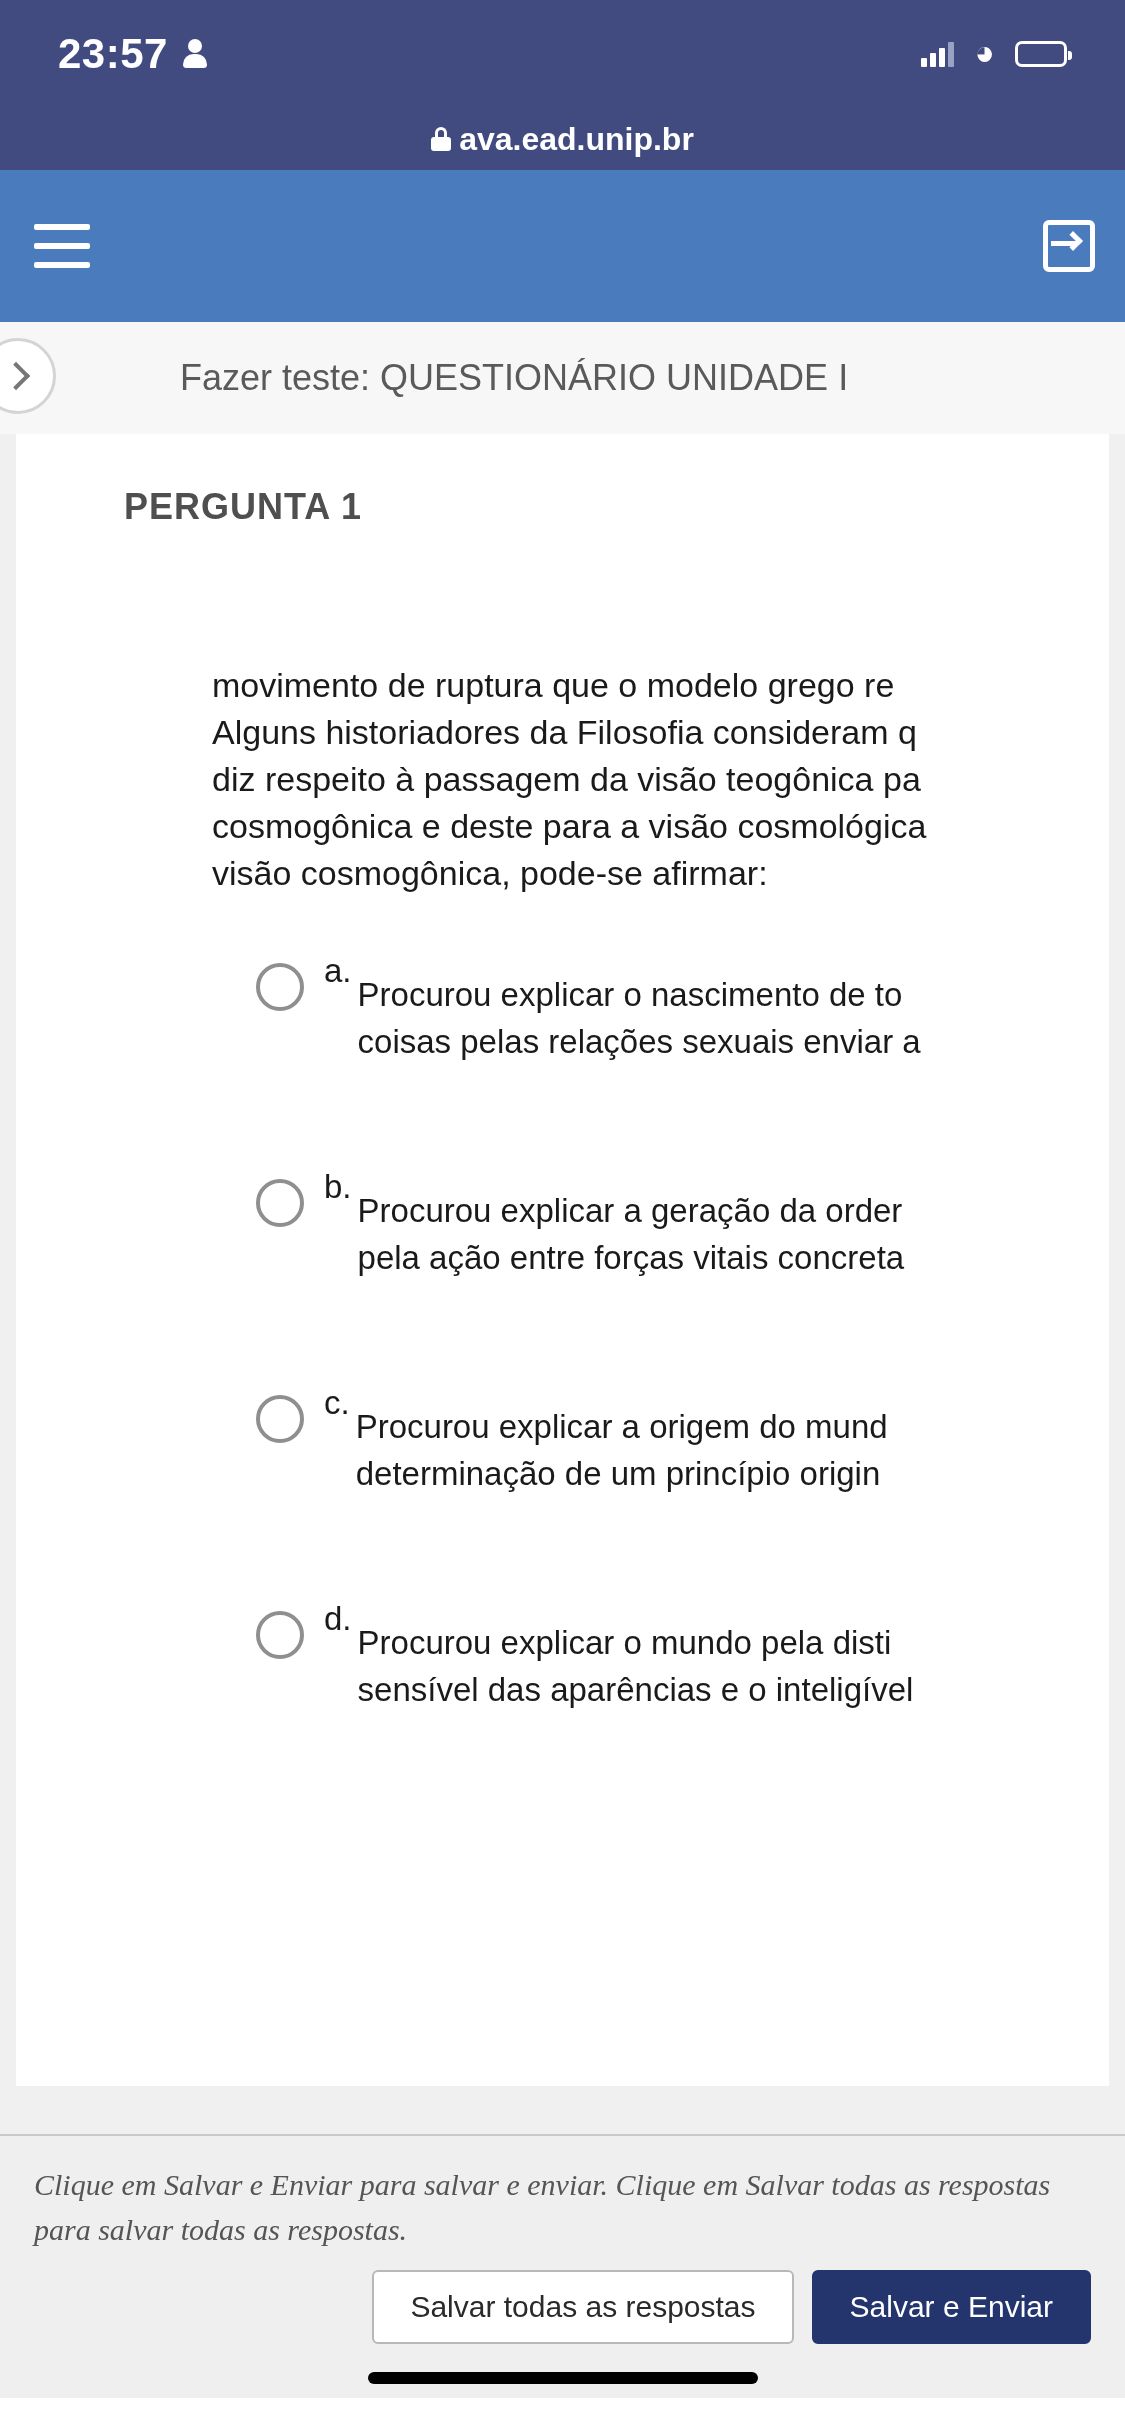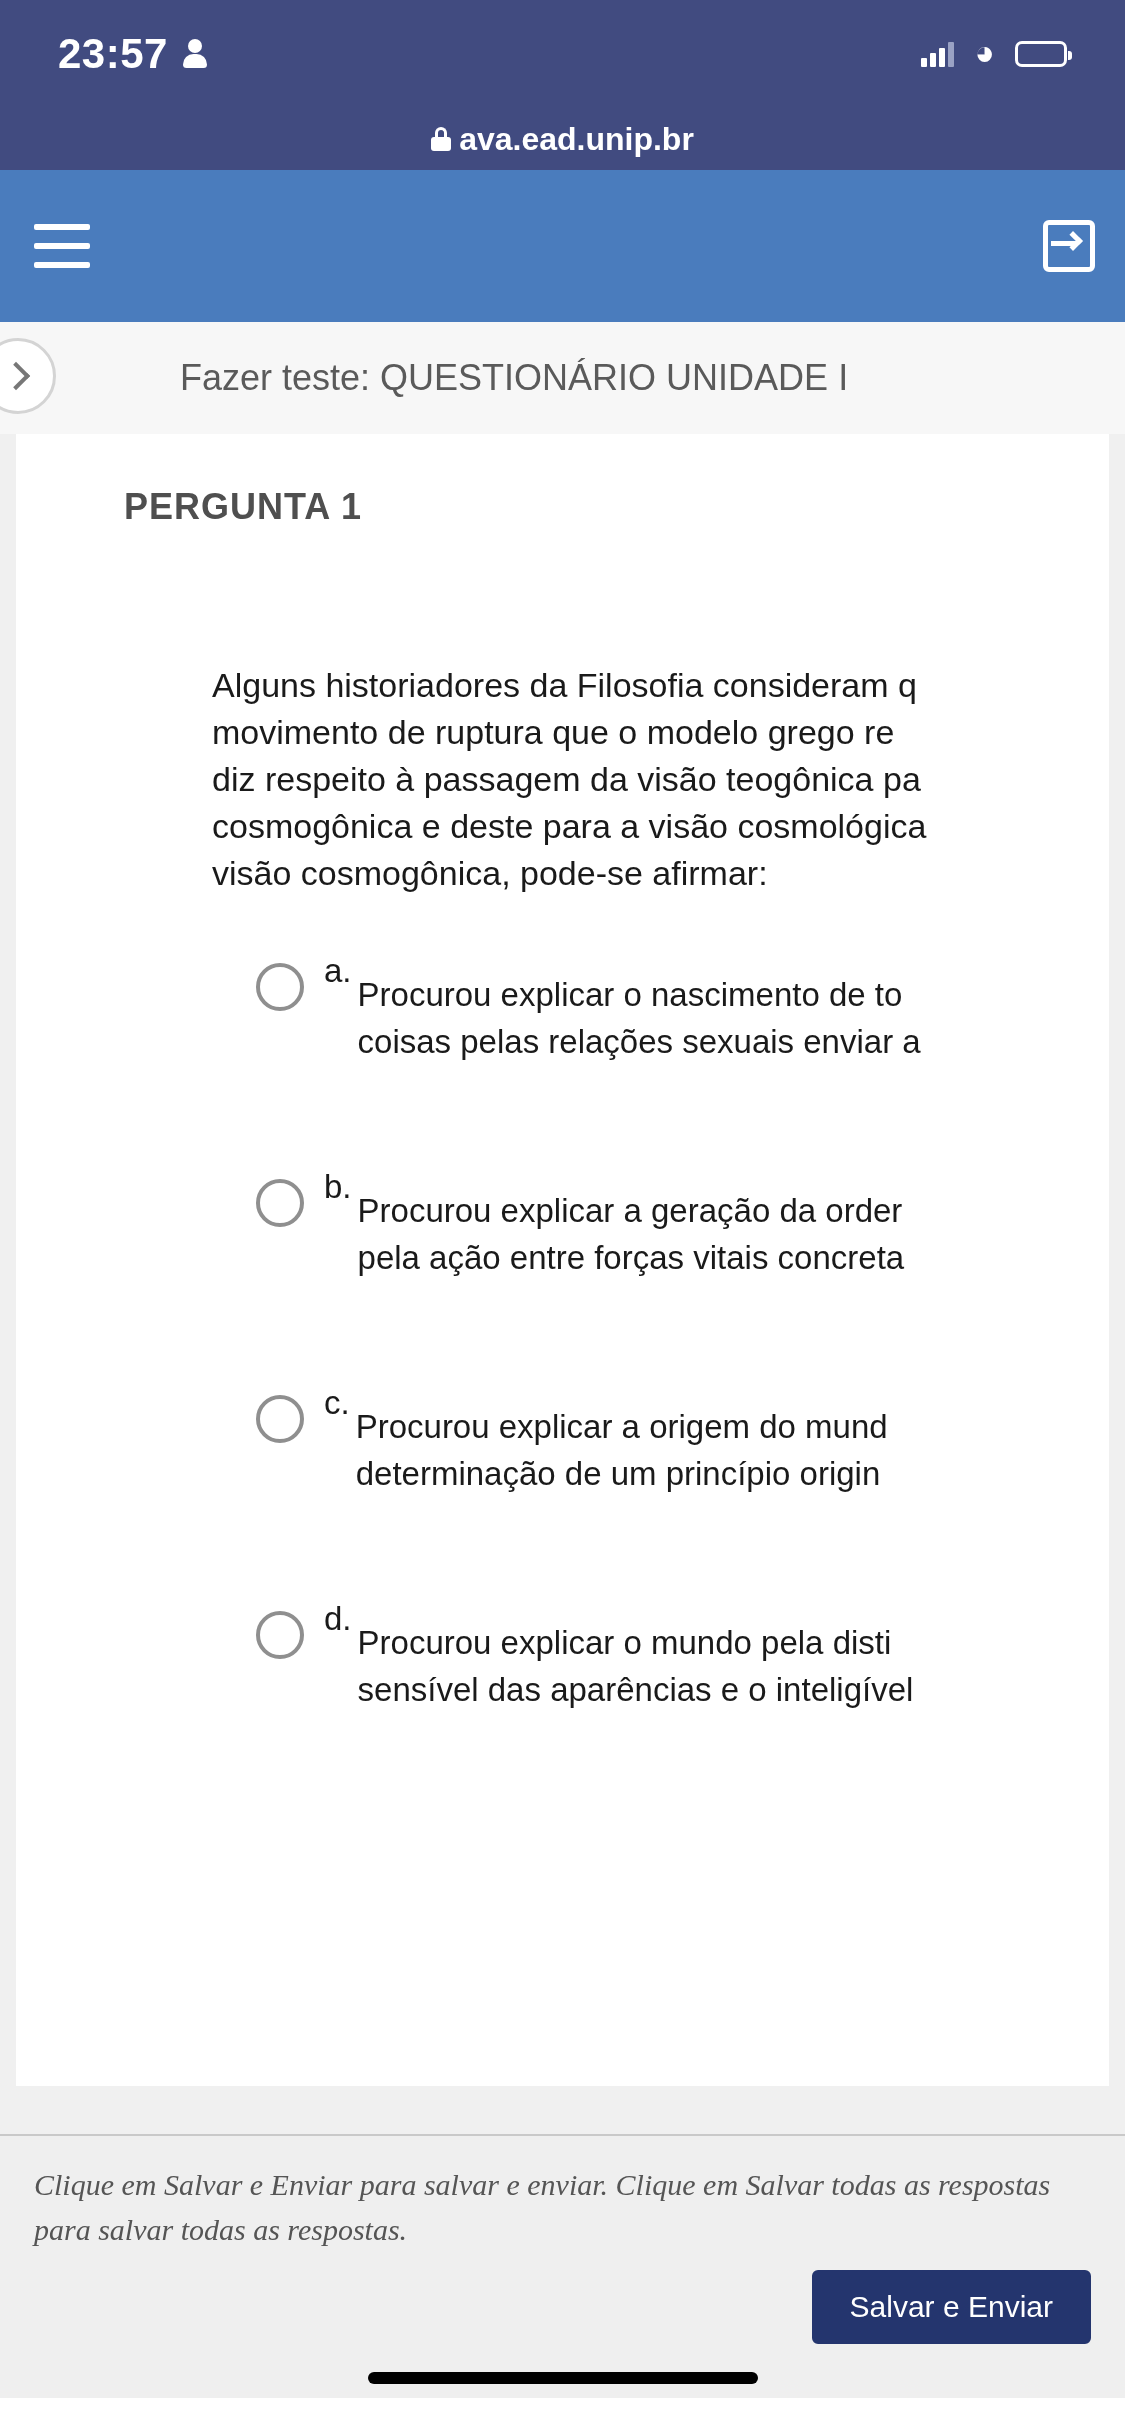--- a/index.html
+++ b/index.html
@@ -408,22 +408,22 @@
     <span class="chev"></span>
   </div>
   <div class="crumb-text">Fazer teste: QUESTIONÁRIO UNIDADE I</div>
 </div>
 
 <div class="content-wrap">
   <div class="card">
     <div class="question-title">PERGUNTA 1</div>
 
     <div class="question-text">
+      <div>movimento de ruptura que o modelo grego re</div>
       <div>Alguns historiadores da Filosofia consideram q</div>
-      <div>movimento de ruptura que o modelo grego re</div>
       <div>diz respeito à passagem da visão teogônica pa</div>
       <div>cosmogônica e deste para a visão cosmológica</div>
       <div>visão cosmogônica, pode-se afirmar:</div>
     </div>
 
     <div class="options">
 
       <div class="option">
         <span class="radio"></span>
         <span class="opt-letter">a.</span>
@@ -459,18 +459,19 @@
           <span style="display:block">sensível das aparências e o inteligível</span>
         </span>
       </div>
 
     </div>
   </div>
 
   <div class="bottom-bar">
     <div class="bottom-note">Clique em Salvar e Enviar para salvar e enviar. Clique em Salvar todas as respostas para salvar todas as respostas.</div>
     <div class="bottom-buttons">
+      <div class="btn btn-secondary">Salvar todas as respostas</div>
       <div class="btn btn-primary">Salvar e Enviar</div>
     </div>
   </div>
 
   <div class="home-indicator"></div>
 </div>
 
 </body></html>

